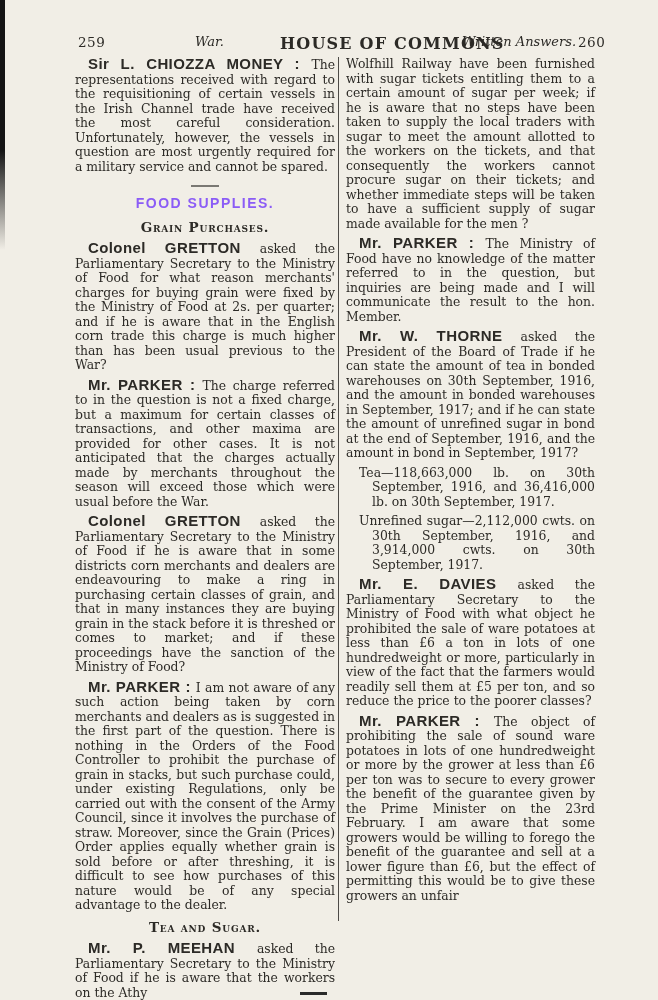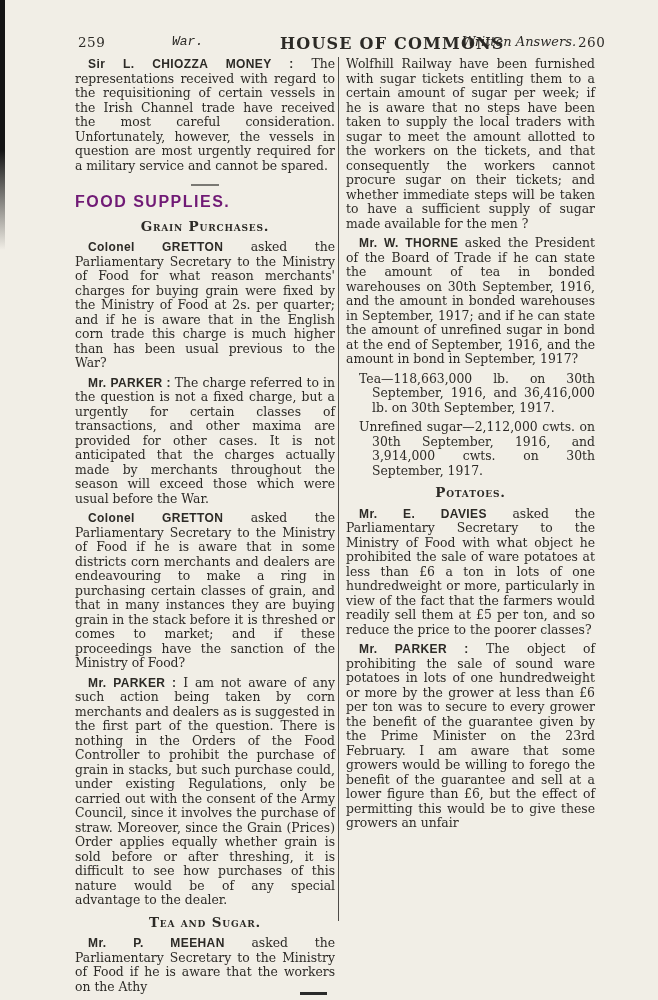--- a/index.html
+++ b/index.html
@@ -20,21 +20,21 @@
   }
   .artifact-bottom {
     position:absolute; left:300px; top:992px; width:27px; height:3px; background:#2a2a2a;
   }
   
   .header { position:absolute; top:34px; left:0; width:658px; height:18px; font-size:13px; }
   .header .pg { position:absolute; font-size:13.5px; letter-spacing:0.5px; }
   .pg-left { left:78px; }
   .pg-right { left:578px; }
   .running { position:absolute; font-style:italic; font-size:13px; }
-  .run-left { left:172px;font-family:Liberation Mono, monospace; }
+  .run-left { left:195px; }
   .run-right { left:462px; }
   .masthead { position:absolute; left:280px; font-size:16px; font-weight:bold; letter-spacing:1.2px; }
   
   .col-divider {
     position:absolute; left:338px; top:57px; width:1px; height:864px;
     background:#4d4b47;
   }
   .columns {
     position:absolute; top:57px; left:75px; width:520px;
     display:flex; justify-content:space-between;
@@ -44,35 +44,36 @@
   .col-right { width:249px; }
   p.speech, p.cont {
     margin:0 0 5px 0;
     text-align:justify;
   }
   p.speech { text-indent:13px; }
   p.cont { text-indent:0; }
   .speaker {
     font-family:"Liberation Sans", sans-serif;
     font-weight:bold;
-    font-size:12px;
+    font-size:15px;
     letter-spacing:0.4px;
   }
   .speaker::after { content:" "; }
   .divider-rule {
     width:28px; height:2px; background:#7a7873;
     margin:11px auto 9px auto;
   }
   .heading {
     font-family:"Liberation Sans", sans-serif;
     font-weight:bold;
-    font-size:16px;
+    font-size:14px;
     letter-spacing:1.5px;
+    text-align:center;
     margin:8px 0 9px 0;
-    color:#701a75;
+    color:#8b5cf6;
   }
   .subheading {
     text-align:center;
     font-variant:small-caps;
     font-size:13.5px;
     letter-spacing:0.8px;
     margin:7px 0 7px 0;
   }
   .list-item {
     margin:0 0 5px 26px;
@@ -104,42 +105,44 @@
       <p class="speech">
         <span class="speaker">Sir L. CHIOZZA MONEY :</span><span>The representations received with regard to the requisitioning of certain vessels in the Irish Channel trade have received the most careful consideration. Unfortunately, however, the vessels in question are most urgently required for a military service and cannot be spared.</span>
       </p>
       <div class="divider-rule"></div>
       <h2 class="heading">FOOD SUPPLIES.</h2>
       <h3 class="subheading">Grain Purchases.</h3>
       <p class="speech">
         <span class="speaker">Colonel GRETTON</span><span>asked the Parliamentary Secretary to the Ministry of Food for what reason merchants' charges for buying grain were fixed by the Ministry of Food at 2s. per quarter; and if he is aware that in the English corn trade this charge is much higher than has been usual previous to the War?</span>
       </p>
       <p class="speech">
-        <span class="speaker">Mr. PARKER :</span><span>The charge referred to in the question is not a fixed charge, but a urgently for certain classes of transactions, and other maxima are provided for other cases. It is not anticipated that the charges actually made by merchants throughout the season will exceed those which were usual before the War.</span>
+        <span class="speaker">Mr. PARKER :</span><span>The charge referred to in the question is not a fixed charge, but a maximum for certain classes of transactions, and other maxima are provided for other cases. It is not anticipated that the charges actually made by merchants throughout the season will exceed those which were usual before the War.</span>
       </p>
       <p class="speech">
         <span class="speaker">Colonel GRETTON</span><span>asked the Parliamentary Secretary to the Ministry of Food if he is aware that in some districts corn merchants and dealers are endeavouring to make a ring in purchasing certain classes of grain, and that in many instances they are buying grain in the stack before it is threshed or comes to market; and if these proceedings have the sanction of the Ministry of Food?</span>
       </p>
       <p class="speech">
         <span class="speaker">Mr. PARKER :</span><span>I am not aware of any such action being taken by corn merchants and dealers as is suggested in the first part of the question. There is nothing in the Orders of the Food Controller to prohibit the purchase of grain in stacks, but such purchase could, under existing Regulations, only be carried out with the consent of the Army Council, since it involves the purchase of straw. Moreover, since the Grain (Prices) Order applies equally whether grain is sold before or after threshing, it is difficult to see how purchases of this nature would be of any special advantage to the dealer.</span>
       </p>
       <h3 class="subheading">Tea and Sugar.</h3>
       <p class="speech">
         <span class="speaker">Mr. P. MEEHAN</span><span>asked the Parliamentary Secretary to the Ministry of Food if he is aware that the workers on the Athy</span>
       </p>
     </section>
 
     <section class="col col-right">
       <p class="cont">Wolfhill Railway have been furnished with sugar tickets entitling them to a certain amount of sugar per week; if he is aware that no steps have been taken to supply the local traders with sugar to meet the amount allotted to the workers on the tickets, and that consequently the workers cannot procure sugar on their tickets; and whether immediate steps will be taken to have a sufficient supply of sugar made available for the men ?</p>
       <p class="speech">
+        <span class="speaker">Mr. PARKER :</span><span>The Ministry of Food have no knowledge of the matter referred to in the question, but inquiries are being made and I will communicate the result to the hon. Member.</span>
+      </p>
+      <p class="speech">
         <span class="speaker">Mr. W. THORNE</span><span>asked the President of the Board of Trade if he can state the amount of tea in bonded warehouses on 30th September, 1916, and the amount in bonded warehouses in September, 1917; and if he can state the amount of unrefined sugar in bond at the end of September, 1916, and the amount in bond in September, 1917?</span>
       </p>
       <p class="list-item">Tea—118,663,000 lb. on 30th September, 1916, and 36,416,000 lb. on 30th September, 1917.</p>
       <p class="list-item">Unrefined sugar—2,112,000 cwts. on 30th September, 1916, and 3,914,000 cwts. on 30th September, 1917.</p>
-      <h3 class="subheading">Potatoes.</h3>
       <p class="speech">
         <span class="speaker">Mr. E. DAVIES</span><span>asked the Parliamentary Secretary to the Ministry of Food with what object he prohibited the sale of ware potatoes at less than £6 a ton in lots of one hundredweight or more, particularly in view of the fact that the farmers would readily sell them at £5 per ton, and so reduce the price to the poorer classes?</span>
       </p>
       <p class="speech">
         <span class="speaker">Mr. PARKER :</span><span>The object of prohibiting the sale of sound ware potatoes in lots of one hundredweight or more by the grower at less than £6 per ton was to secure to every grower the benefit of the guarantee given by the Prime Minister on the 23rd February. I am aware that some growers would be willing to forego the benefit of the guarantee and sell at a lower figure than £6, but the effect of permitting this would be to give these growers an unfair</span>
       </p>
     </section>
 
   </div>
 </div>

